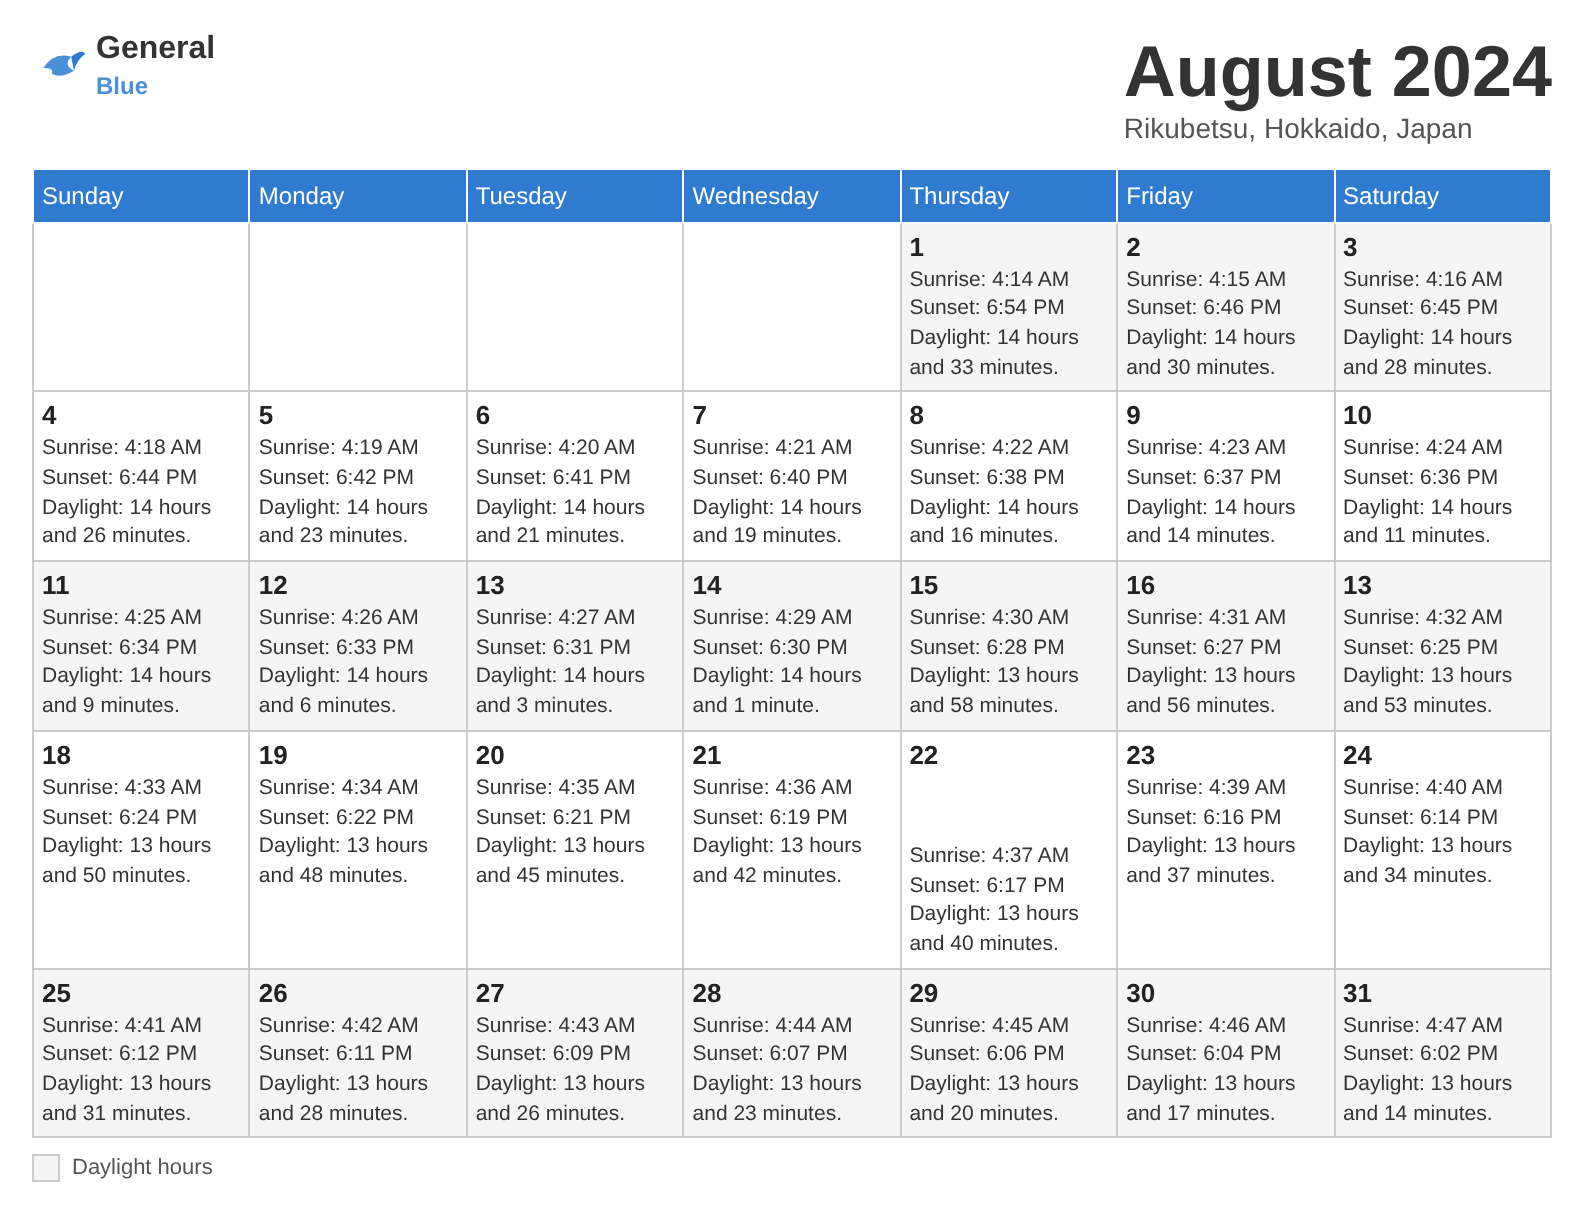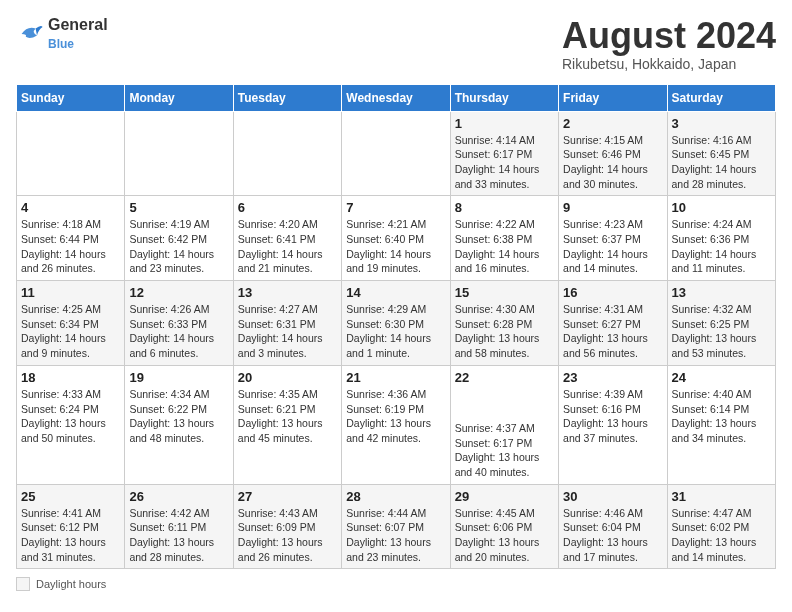--- a/index.html
+++ b/index.html
@@ -43,21 +43,21 @@
       border-collapse: collapse;
       font-size: 11px;
     }
     thead tr {
       background: #2e7bcf;
       color: #fff;
     }
     thead th {
       padding: 6px 4px;
       text-align: left;
-      font-weight: bold;
+      font-weight: normal;
       font-size: 12px;
       border: 1px solid #fff;
     }
     tbody tr {
       vertical-align: top;
     }
     tbody td {
       border: 1px solid #ccc;
       padding: 4px 4px;
       vertical-align: top;
@@ -131,21 +131,21 @@
   </thead>
   <tbody>
   <tr>
         <td class="empty-cell"></td>
         <td class="empty-cell"></td>
         <td class="empty-cell"></td>
         <td class="empty-cell"></td>
         <td>
           <div class="day-num">1</div>
           <div class="day-info" style="white-space: pre-line;">Sunrise: 4:14 AM
-Sunset: 6:17 PM
+Sunset: 6:54 PM
 Daylight: 14 hours
 and 33 minutes.</div>
         </td>
         <td>
           <div class="day-num">2</div>
           <div class="day-info" style="white-space: pre-line;">Sunrise: 4:15 AM
 Sunset: 6:46 PM
 Daylight: 14 hours
 and 30 minutes.</div>
         </td>

